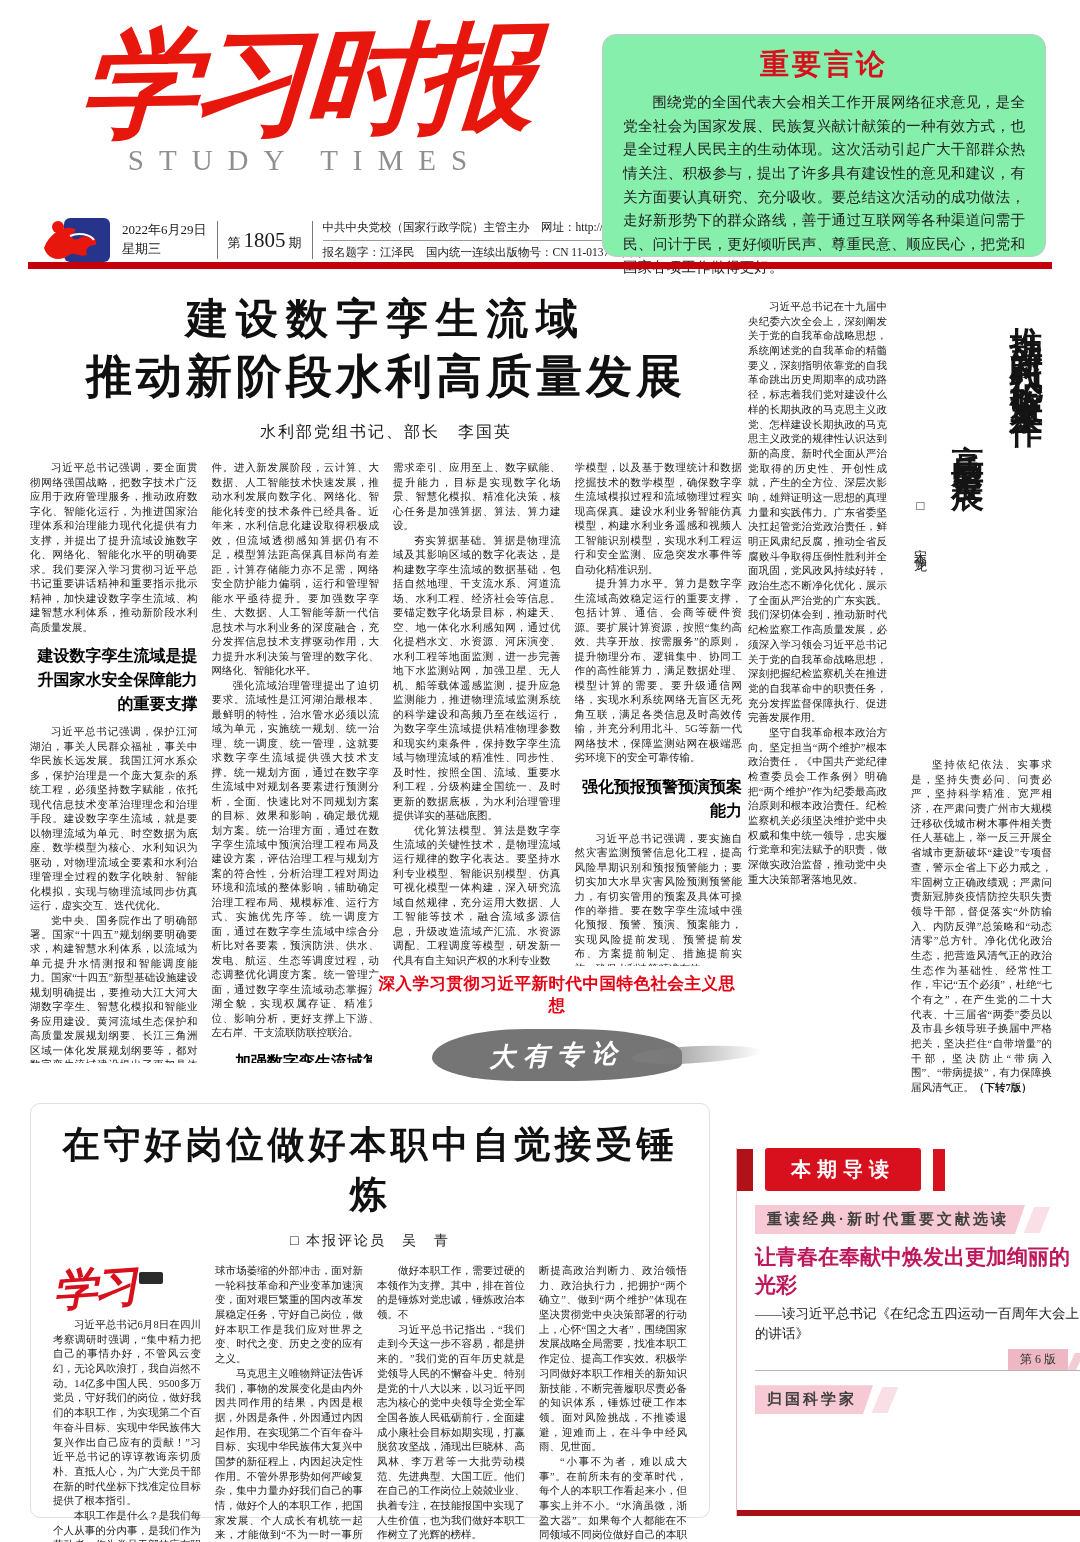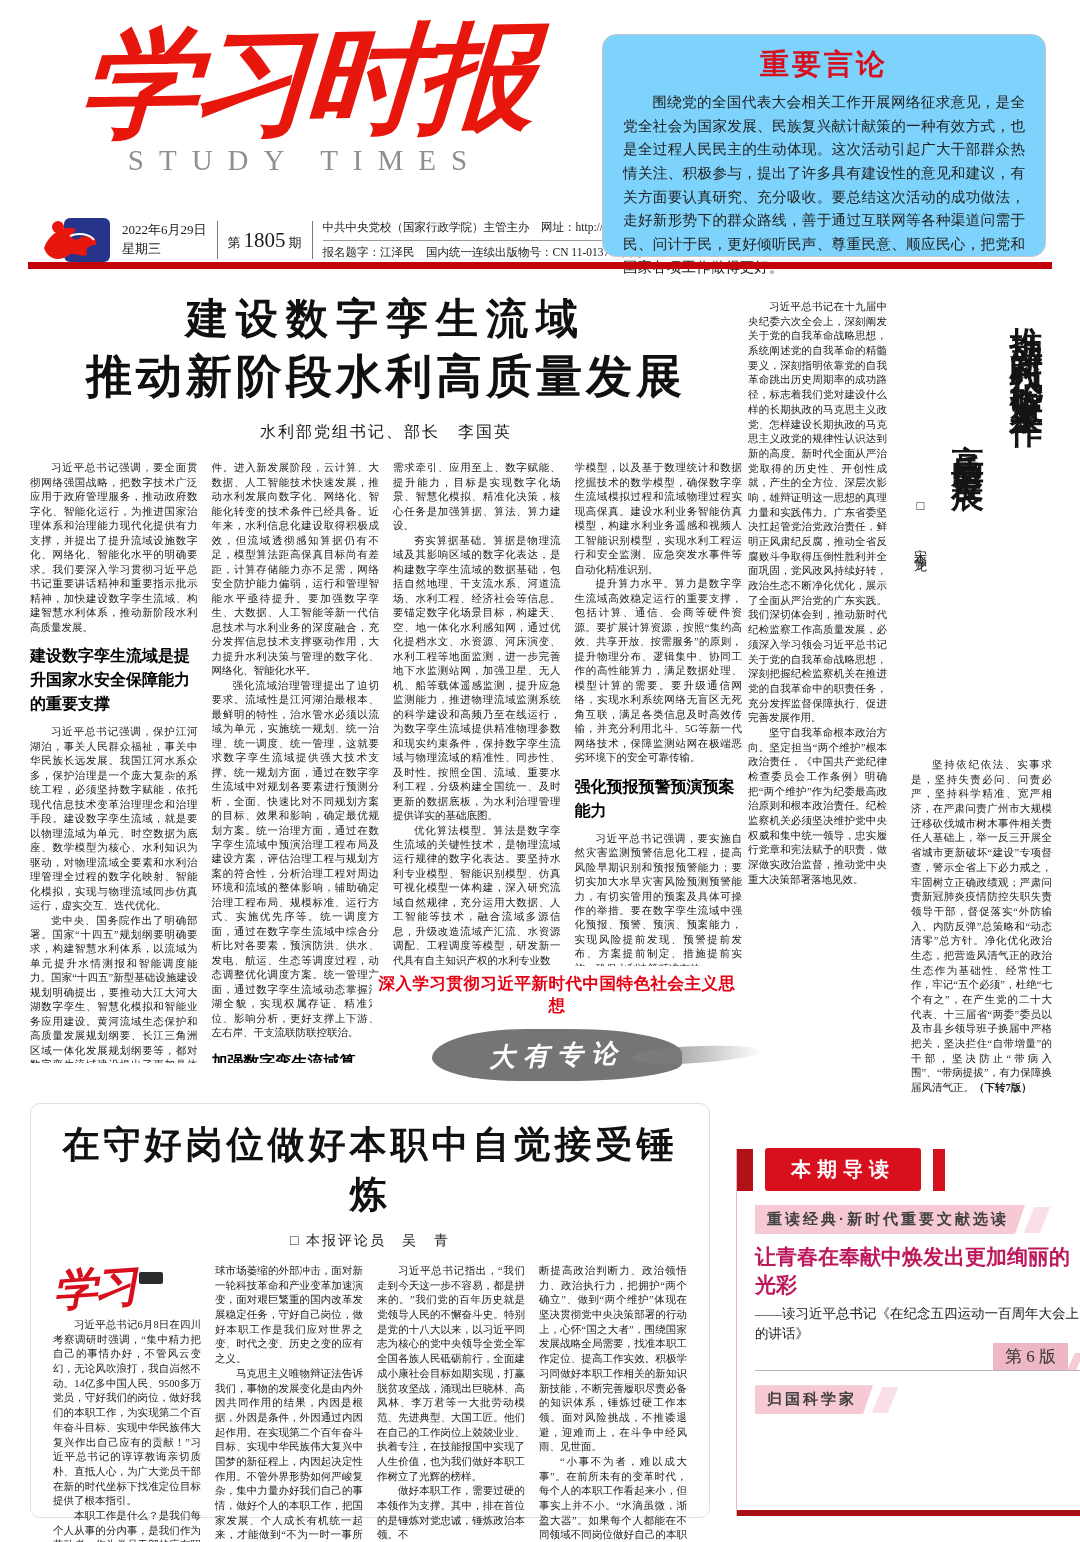--- a/index.html
+++ b/index.html
@@ -12,38 +12,38 @@
   .mast-sub{font-family:"Liberation Serif",serif;font-size:29px;color:#8f8f8f;letter-spacing:15px;margin-top:-10px;}
   .infobar{position:absolute;left:40px;top:216px;width:560px;display:flex;align-items:center;gap:10px;}
   .logo-wrap{position:relative;width:72px;height:48px;flex:none;}
   .dateblk{font-size:13px;text-align:left;line-height:1.45;flex:none;}
   .vdiv{width:1px;height:38px;background:#777;flex:none;}
   .issue{font-size:13px;flex:none;white-space:nowrap;}
   .issue-num{font-size:21px;font-family:"Liberation Serif",serif;padding:0 3px;}
   .pub{font-size:11.5px;line-height:1.5;white-space:nowrap;}
   .pub1{border-bottom:1px solid #999;padding-bottom:3px;margin-bottom:3px;}
   .remarks{position:absolute;left:602px;top:34px;width:444px;height:223px;border:1px solid #c7c7c7;
-           border-radius:14px;padding:10px 20px;box-sizing:border-box;background:#7dd3fc;}
+           border-radius:14px;padding:10px 20px;box-sizing:border-box;background:#86efac;}
   .remarks-title{text-align:center;font-family:"Liberation Sans","DejaVu Sans",sans-serif;
                  font-weight:900;font-size:29px;color:#d8101d;letter-spacing:3px;}
   .remarks-body{margin-top:6px;font-size:14.6px;line-height:1.62;text-align:justify;text-indent:2em;color:#222;}
   .redline{position:absolute;left:28px;right:28px;top:262px;height:7px;background:#c4000b;}
   
   .main-article{position:absolute;left:30px;top:292px;width:712px;}
   .hl{font-family:"Liberation Sans","DejaVu Sans",sans-serif;font-weight:900;color:#101010;text-align:center;}
   .hl1{font-size:42px;letter-spacing:8px;line-height:1.3;}
   .hl2{font-size:46px;letter-spacing:4px;line-height:1.3;}
   .byline-c{text-align:center;font-size:16px;margin:16px 0 18px;letter-spacing:2px;}
   .cols{position:relative;display:flex;gap:14px;height:602px;}
   .col{flex:1;font-size:10.5px;line-height:1.38;text-align:justify;overflow:hidden;}
   .col.short{height:505px;}
   .col p{margin:0;text-indent:2em;}
   .col p.cont{text-indent:0;}
   .subhead{font-family:"Liberation Sans","DejaVu Sans",sans-serif;font-weight:bold;font-size:16px;
-           line-height:1.5;text-align:left;margin:9px 0;text-indent:0;color:#000;}
+           line-height:1.5;text-align:right;margin:9px 0;text-indent:0;color:#000;}
   .banner{position:absolute;left:342px;top:512px;width:370px;text-align:center;background:#fff;}
   .banner-slogan{font-family:"Liberation Sans","DejaVu Sans",sans-serif;font-weight:900;
                  font-size:16.5px;color:#e60012;letter-spacing:0.5px;}
   .brush{position:relative;width:250px;height:52px;margin:12px auto 0;background:#757575;
          border-radius:46% 54% 58% 42%/68% 58% 42% 55%;display:flex;align-items:center;justify-content:center;}
   .brush::after{content:"";position:absolute;right:-80px;top:17px;width:130px;height:17px;
          background:linear-gradient(to right,#7c7c7c,rgba(124,124,124,0));border-radius:40% 60% 60% 40%/50%;transform:rotate(-3deg);}
   .brush-text{color:#fff;font-style:italic;font-weight:bold;font-size:26px;letter-spacing:8px;transform:rotate(-2deg);}
   
   .right-article{position:absolute;left:748px;top:300px;width:304px;display:flex;gap:24px;}
@@ -82,21 +82,21 @@
   .g-sec{margin:14px 0 0 18px;}
   .g-tagrow{display:flex;align-items:center;}
   .g-tag{background:#f7c9d4;color:#404040;font-family:"Liberation Sans","DejaVu Sans",sans-serif;
          font-weight:bold;font-size:15px;letter-spacing:3px;padding:5px 16px 5px 12px;
          clip-path:polygon(0 0,100% 0,calc(100% - 10px) 100%,0 100%);}
   .g-echo{width:16px;height:26px;background:#fbdfe7;transform:skewX(-22deg);margin-left:4px;}
   .g-title{font-weight:900;font-size:21px;line-height:1.35;margin:9px 0 4px;white-space:pre-line;color:#be185d;}
   .g-sub{font-size:13.5px;line-height:1.5;color:#222;margin-bottom:4px;}
   .g-sub:empty{display:none;}
   .g-pagerow{position:relative;border-bottom:1px solid #b5b5b5;height:22px;margin-top:2px;}
-  .g-page{position:absolute;right:16px;bottom:0;background:#eeb7c4;padding:2px 12px;font-size:17px;color:#333;}
+  .g-page{position:absolute;right:16px;bottom:0;background:#eeb7c4;padding:2px 12px;font-size:12px;color:#333;}
   .g-pageslash{position:absolute;right:4px;bottom:0;width:9px;height:17px;background:#f3ccd6;transform:skewX(-25deg);}
   .g-bottom{margin-top:auto;height:6px;background:#a81016;}
 </style>
 </head>
 <body>
 
 <div class="page">
 
   <div class="mast">
     <div class="mast-title">学习时报</div>
@@ -202,22 +202,22 @@
           <span class="xl-badge">评论</span>
         </div>
         <p>习近平总书记6月8日在四川考察调研时强调，“集中精力把自己的事情办好，不管风云变幻，无论风吹浪打，我自岿然不动。14亿多中国人民、9500多万党员，守好我们的岗位，做好我们的本职工作，为实现第二个百年奋斗目标、实现中华民族伟大复兴作出自己应有的贡献！”习近平总书记的谆谆教诲亲切质朴、直抵人心，为广大党员干部在新的时代坐标下找准定位目标提供了根本指引。</p>
         <p>本职工作是什么？是我们每个人从事的分内事，是我们作为劳动者、作为党员干部的应有职责。当下，百年未有之大变局同世纪疫情相互叠加，面对世界经济低迷、全</p>
       </div>
       <div class="cm-col">
         <p class="cont">球市场萎缩的外部冲击，面对新一轮科技革命和产业变革加速演变，面对艰巨繁重的国内改革发展稳定任务，守好自己岗位，做好本职工作是我们应对世界之变、时代之变、历史之变的应有之义。</p>
         <p>马克思主义唯物辩证法告诉我们，事物的发展变化是由内外因共同作用的结果，内因是根据，外因是条件，外因通过内因起作用。在实现第二个百年奋斗目标、实现中华民族伟大复兴中国梦的新征程上，内因起决定性作用。不管外界形势如何严峻复杂，集中力量办好我们自己的事情，做好个人的本职工作，把国家发展、个人成长有机统一起来，才能做到“不为一时一事所惑，不为风险所惧”。</p>
       </div>
       <div class="cm-col">
+        <p>做好本职工作，需要过硬的本领作为支撑。其中，排在首位的是锤炼对党忠诚，锤炼政治本领。不</p>
         <p>习近平总书记指出，“我们走到今天这一步不容易，都是拼来的。”我们党的百年历史就是党领导人民的不懈奋斗史。特别是党的十八大以来，以习近平同志为核心的党中央领导全党全军全国各族人民砥砺前行，全面建成小康社会目标如期实现，打赢脱贫攻坚战，涌现出巨晓林、高凤林、李万君等一大批劳动模范、先进典型、大国工匠。他们在自己的工作岗位上兢兢业业、执着专注，在技能报国中实现了人生价值，也为我们做好本职工作树立了光辉的榜样。</p>
-        <p>做好本职工作，需要过硬的本领作为支撑。其中，排在首位的是锤炼对党忠诚，锤炼政治本领。不</p>
       </div>
       <div class="cm-col">
         <p class="cont">断提高政治判断力、政治领悟力、政治执行力，把拥护“两个确立”、做到“两个维护”体现在坚决贯彻党中央决策部署的行动上，心怀“国之大者”，围绕国家发展战略全局需要，找准本职工作定位、提高工作实效。积极学习同做好本职工作相关的新知识新技能，不断完善履职尽责必备的知识体系，锤炼过硬工作本领。面对风险挑战，不推诿退避，迎难而上，在斗争中经风雨、见世面。</p>
         <p>“小事不为者，难以成大事”。在前所未有的变革时代，每个人的本职工作看起来小，但事实上并不小。“水滴虽微，渐盈大器”。如果每个人都能在不同领域不同岗位做好自己的本职工作，切实践行劳模精神、劳动精神、工匠精神，在自己岗位这个“小舞台”照样可以展现出“大作为”。</p>
       </div>
     </div>
   </div>
 
   <div class="guide">
     <div class="g-header">

